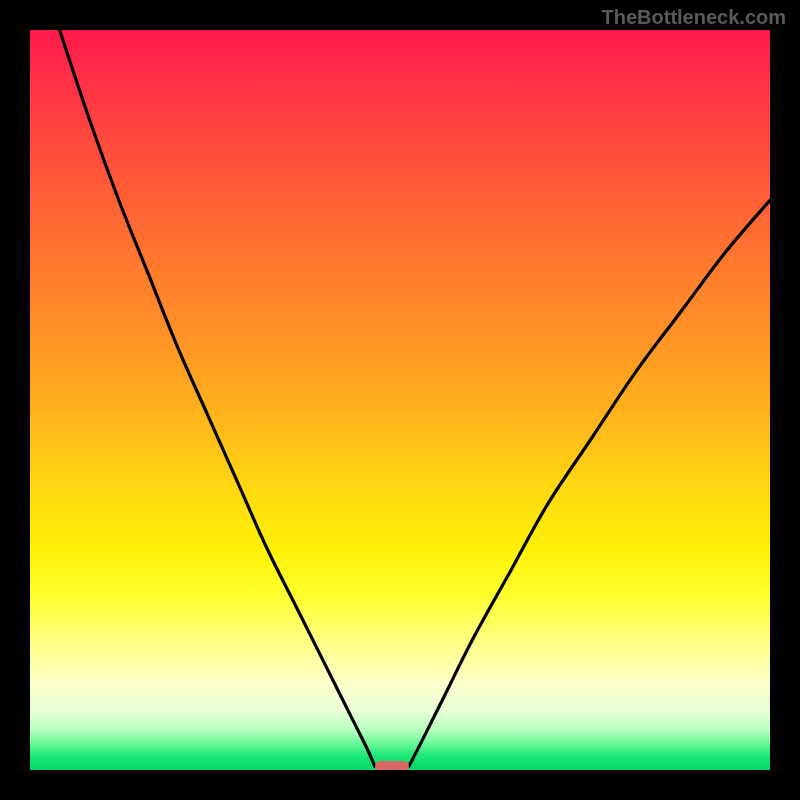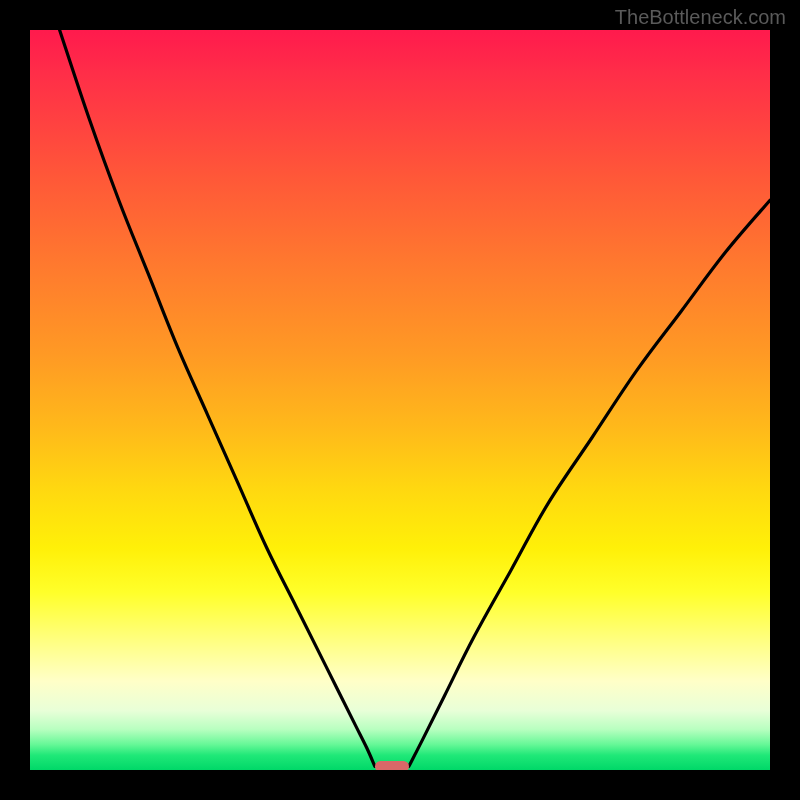--- a/index.html
+++ b/index.html
@@ -10,21 +10,21 @@
       position: relative;
       overflow: hidden;
       font-family: Arial, sans-serif;
     }
     .watermark {
       position: absolute;
       top: 6px;
       right: 14px;
       color: #5a5a5a;
       font-size: 20px;
-      font-weight: 400;
+      font-weight: 700;
       z-index: 10;
     }
     .plot-area {
       position: absolute;
       top: 30px;
       left: 30px;
       width: 740px;
       height: 740px;
       overflow: hidden;
     }

